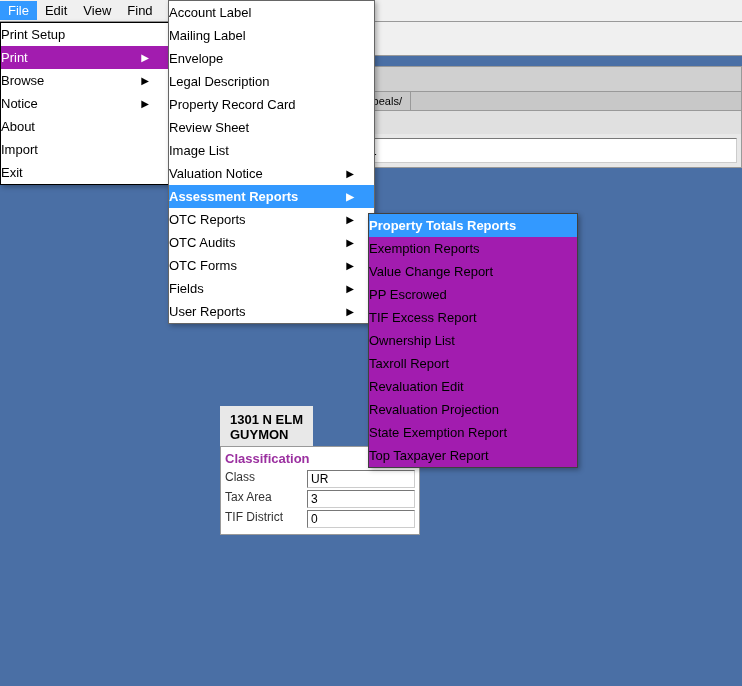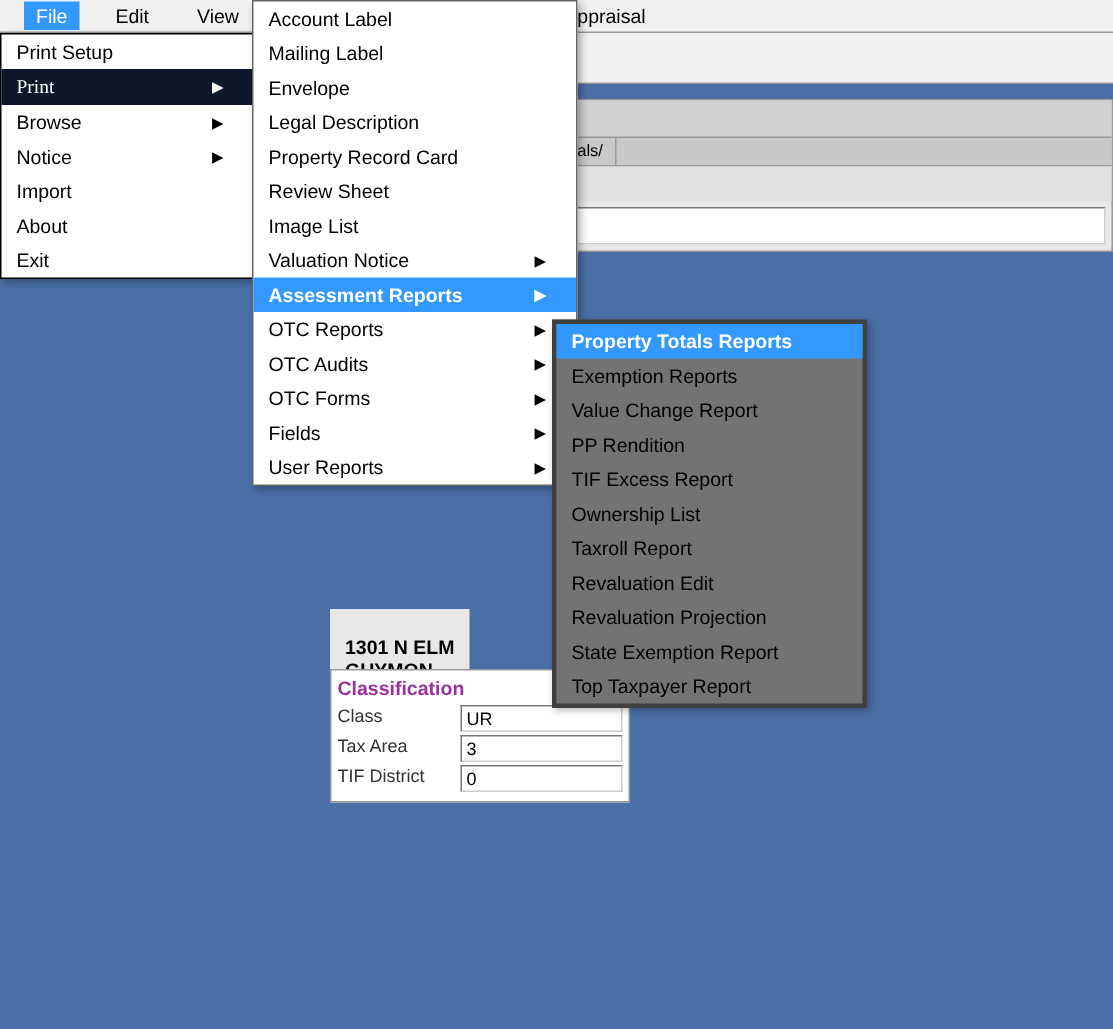--- a/index.html
+++ b/index.html
@@ -31,21 +31,20 @@
       background: #f0f0f0;
       display: flex;
       align-items: center;
       border-bottom: 1px solid #999;
     }
     .menu-bar-item {
       padding: 2px 8px;
       font-size: 13px;
       color: #000;
       cursor: pointer;
-      margin-left: 16px;
     }
     .menu-bar-item:hover, .menu-bar-item.active {
       background: #3399ff;
       color: white;
     }
     .menu-bar-item.active {
       background: #3399ff;
       color: white;
     }
 
@@ -126,21 +125,21 @@
       border: 1px inset #ccc;
       margin: 4px;
     }
 
     
     .address-box {
       position: absolute;
       top: 350px;
       left: 220px;
       background: #e8e8e8;
-      padding: 18px 10px;
+      padding: 6px 10px;
       font-size: 13px;
       font-weight: bold;
     }
 
     
     .classification-box {
       position: absolute;
       top: 390px;
       left: 220px;
       background: #ffffff;
@@ -172,21 +171,21 @@
       position: absolute;
       top: 22px;
       left: 0px;
       background: white;
       border: 1px solid #000000;
       box-shadow: 2px 2px 5px rgba(0,0,0,0.3);
       min-width: 170px;
       z-index: 100;
     }
     .menu-item {
-      padding: 4px 20px 4px 10px;
+      padding: 4px 20px 4px 0;
       cursor: pointer;
       display: flex;
       align-items: center;
       justify-content: space-between;
       font-size: 13px;
       position: relative;
     }
     .menu-item.highlighted {
       background: #3399ff;
       color: white;
@@ -208,22 +207,22 @@
       box-shadow: 2px 2px 5px rgba(0,0,0,0.3);
       min-width: 180px;
       z-index: 101;
     }
 
     
     .property-submenu {
       position: absolute;
       top: 0px;
       left: 199px;
-      background: #737373;
-      border: 3px solid #404040;
+      background: #a21caf;
+      border: 1px solid #404040;
       box-shadow: 2px 2px 5px rgba(0,0,0,0.3);
       min-width: 210px;
       z-index: 102;
     }
   </style>
 </head>
 <body>
 
 <div class="app-bg"></div>
 
@@ -283,37 +282,37 @@
       <span class="class-value">0</span>
     </div>
   </div>
 
 </div>
 
 <div class="menu-dropdown" style="top:22px; left:0px; min-width:170px;">
   <div class="menu-item">
     <span>Print Setup</span>
   </div>
-  <div class="menu-item" style="background:#0f172a; color:white;font-family:Liberation Serif, serif;">
+  <div class="menu-item" style="background:#a21caf; color:white;">
     <span>Print</span>
     <span class="menu-arrow">▶</span>
   </div>
   <div class="menu-item">
     <span>Browse</span>
     <span class="menu-arrow">▶</span>
   </div>
   <div class="menu-item">
     <span>Notice</span>
     <span class="menu-arrow">▶</span>
   </div>
   <div class="menu-item">
+    <span>About</span>
+  </div>
+  <div class="menu-item">
     <span>Import</span>
-  </div>
-  <div class="menu-item">
-    <span>About</span>
   </div>
   <div class="menu-item">
     <span>Exit</span>
   </div>
 </div>
 
 <div class="print-submenu">
   <div class="menu-item">
     <span>Account Label</span>
   </div>
@@ -369,21 +368,21 @@
   <div class="menu-item highlighted">
     <span>Property Totals Reports</span>
   </div>
   <div class="menu-item">
     <span>Exemption Reports</span>
   </div>
   <div class="menu-item">
     <span>Value Change Report</span>
   </div>
   <div class="menu-item">
-    <span>PP Rendition</span>
+    <span>PP Escrowed</span>
   </div>
   <div class="menu-item">
     <span>TIF Excess Report</span>
   </div>
   <div class="menu-item">
     <span>Ownership List</span>
   </div>
   <div class="menu-item">
     <span>Taxroll Report</span>
   </div>

